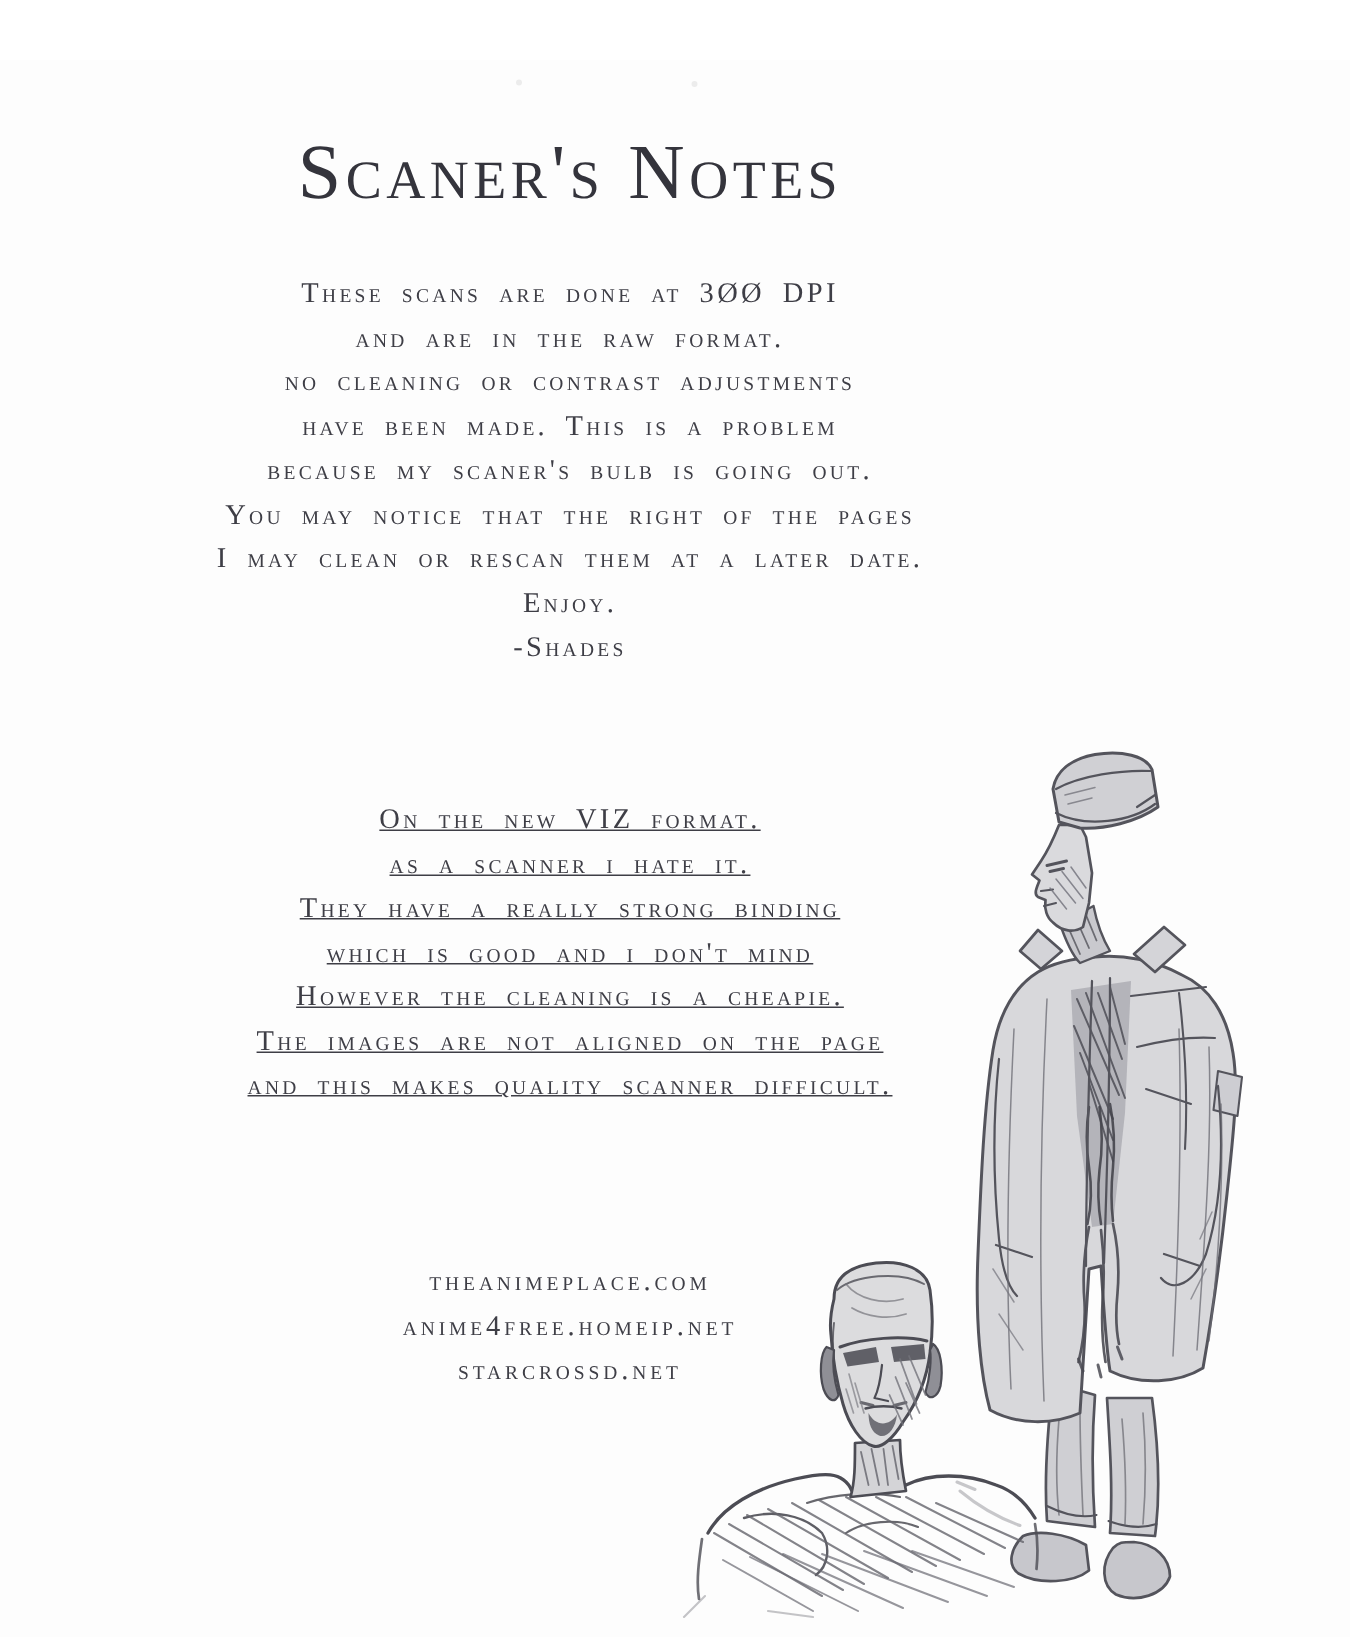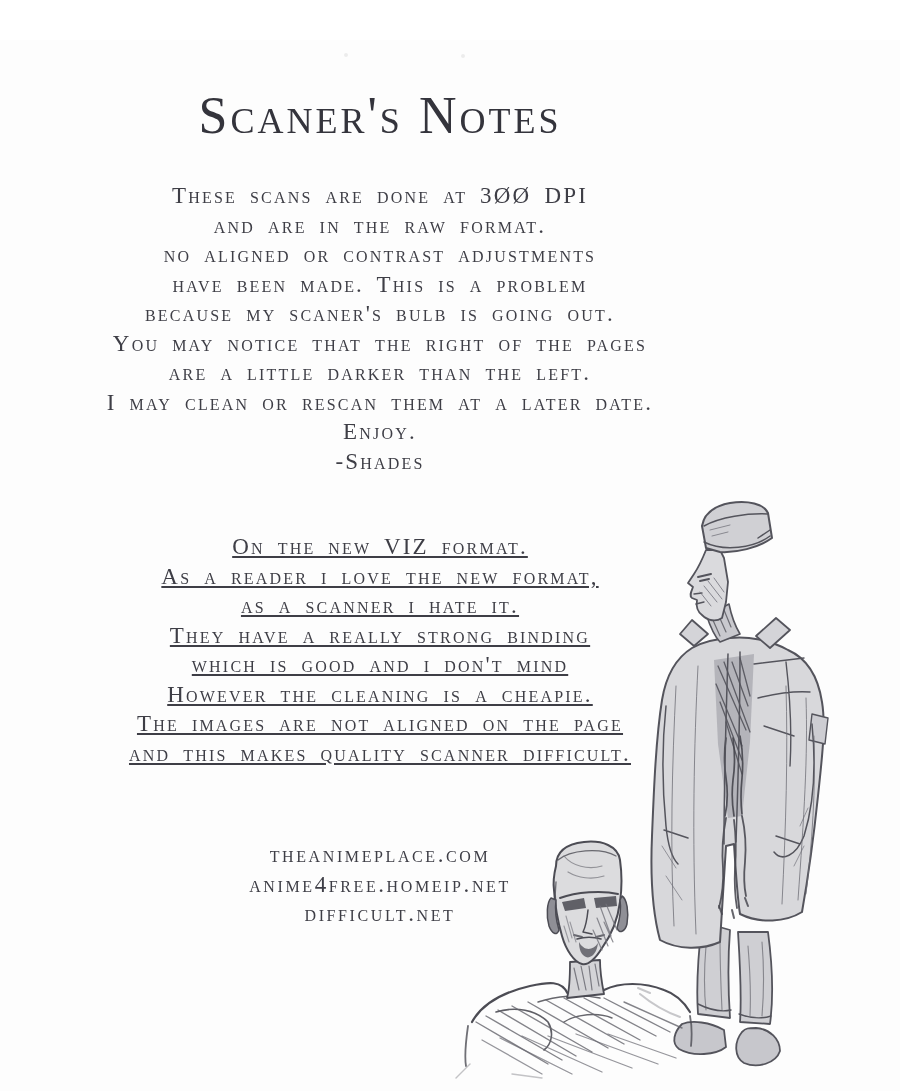--- a/index.html
+++ b/index.html
@@ -9,21 +9,21 @@
     font-family:"Liberation Serif", serif;
     margin-top:40px;
   }
   .title {
     position:absolute; top:46px; left:70px; width:620px; margin:0;
     text-align:center; font-variant:small-caps; font-weight:normal;
     font-size:52px; letter-spacing:3px; color:#34343c;
   }
   .text-block {
     position:absolute; left:70px; width:620px; text-align:center;
-    font-variant:small-caps; font-size:23px; line-height:29.5px;
+    font-variant:small-caps; font-size:19px; line-height:29.5px;
     letter-spacing:2.2px; word-spacing:5px;
   }
   .block1 { top:141px; }
   .block2 { top:492px;text-decoration:underline; }
   .links  { top:800px; letter-spacing:2.6px; }
   .line { white-space:nowrap; }
   .sketch { position:absolute; pointer-events:none; }
   .sketch-standing { left:636px; top:446px; width:240px; height:600px; }
   .sketch-bust { left:452px; top:786px; width:256px; height:256px; }
   .dust { position:absolute; width:4px; height:4px; border-radius:50%; background:#ececec; }
@@ -36,45 +36,43 @@
 <div class="page">
 
   <div class="dust dust1"></div>
   <div class="dust dust2"></div>
 
   <h1 class="title">Scaner's Notes</h1>
 
   <div class="text-block block1">
       <div class="line">These scans are done at 3ØØ DPI</div>
       <div class="line">and are in the raw format.</div>
-      <div class="line">no aligned or contrast adjustments</div>
+      <div class="line">no cleaning or contrast adjustments</div>
       <div class="line">have been made. This is a problem</div>
       <div class="line">because my scaner's bulb is going out.</div>
       <div class="line">You may notice that the right of the pages</div>
-      <div class="line">are a little darker than the left.</div>
       <div class="line">I may clean or rescan them at a later date.</div>
       <div class="line">Enjoy.</div>
       <div class="line">-Shades</div>
     </div>
 
   <div class="text-block block2">
       <div class="line">On the new VIZ format.</div>
-      <div class="line">As a reader i love the new format,</div>
       <div class="line">as a scanner i hate it.</div>
       <div class="line">They have a really strong binding</div>
       <div class="line">which is good and i don't mind</div>
       <div class="line">However the cleaning is a cheapie.</div>
       <div class="line">The images are not aligned on the page</div>
       <div class="line">and this makes quality scanner difficult.</div>
     </div>
 
   <div class="text-block links">
       <div class="line">theanimeplace.com</div>
       <div class="line">anime4free.homeip.net</div>
-      <div class="line">difficult.net</div>
+      <div class="line">starcrossd.net</div>
     </div>
 
   <div class="sketch sketch-standing">
     <svg viewBox="0 0 240 600" width="240" height="600">
       <g stroke="#54545c" stroke-linejoin="round" stroke-linecap="round" fill="none">
         <path d="M4,508 C16,518 30,526 44,531 M2,502 l12,5" stroke="#9a9aa0" stroke-width="2" opacity="0.55"></path>
 
         <path d="M66,436 C62,470 60,500 62,528 L94,532 C92,502 92,470 94,444 Z" fill="#cfcfd3" stroke-width="1.8"></path>
         <path d="M102,446 C104,478 106,508 104,536 L134,538 C138,508 136,476 132,446 Z" fill="#cfcfd3" stroke-width="1.8"></path>
         <path d="M70,460 C68,484 68,506 70,524 M84,452 C84,478 85,502 86,524 M112,460 C114,484 115,508 114,530 M126,456 C128,480 128,506 126,530" stroke="#74747c" stroke-width="1.1" opacity="0.8"></path>

